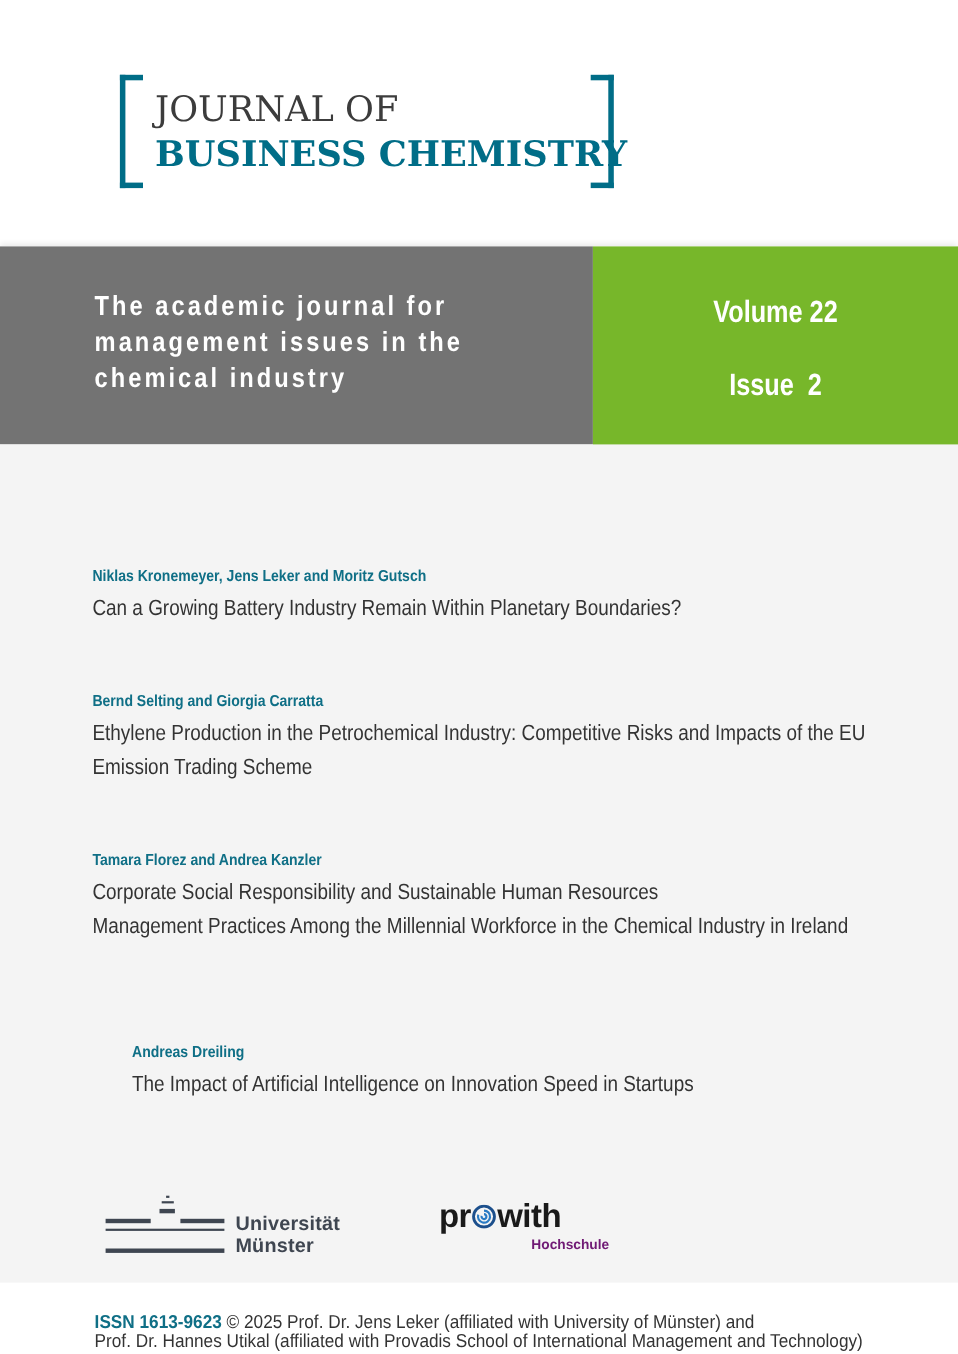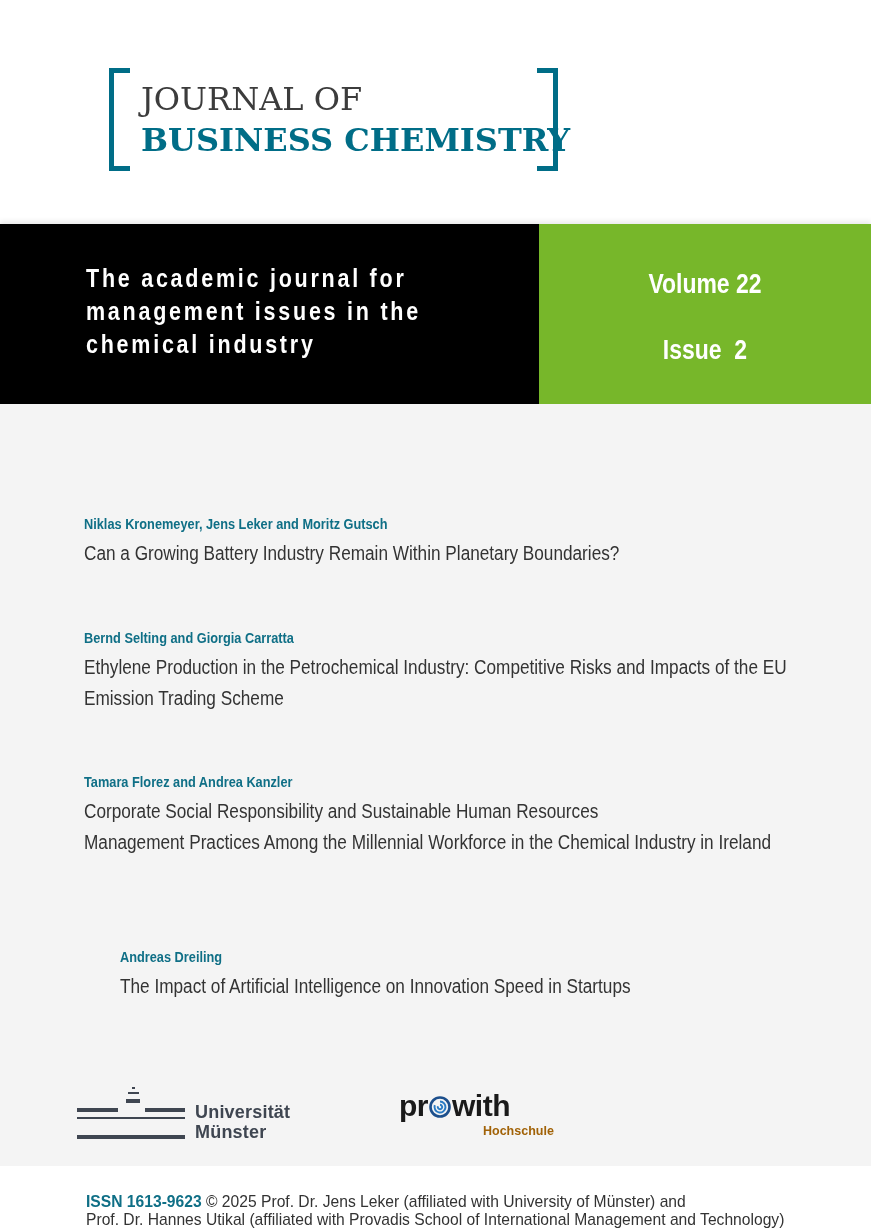--- a/index.html
+++ b/index.html
@@ -14,21 +14,21 @@
   .bracket.right { left: 428px; border-left: none; }
   .logo-line1, .logo-line2 {
     position: absolute; left: 32px; font-family: "DejaVu Serif", serif;
     font-size: 32px; letter-spacing: 0px; white-space: nowrap; line-height: 1;
   }
   .logo-line1 { top: 15px; color: #3c3c3c; font-size: 32px; }
   .logo-line2 { top: 56px; color: #006d87; font-size: 32px; font-weight: bold; }
 
   
   .banner { position: absolute; left: 0; top: 224px; width: 871px; height: 180px; box-shadow: 0 -3px 5px rgba(0,0,0,0.08), 0 3px 5px rgba(0,0,0,0.08); }
-  .banner-left { position: absolute; left: 0; top: 0; width: 539px; height: 180px; background: #000000; }
+  .banner-left { position: absolute; left: 0; top: 0; width: 539px; height: 180px; background: #737373; }
   .banner-right { position: absolute; left: 539px; top: 0; width: 332px; height: 201px; background: #77b72a; padding-left: 48px; }
   .tagline {
     position: absolute; left: 86px; top: 38px; width: 420px;
     color: #ffffff; font-weight: bold; font-size: 25px; line-height: 33px;
     letter-spacing: 3.2px; font-family: "Liberation Sans Narrow", "Liberation Sans", sans-serif;
     transform: scaleX(0.86); transform-origin: left top;
   }
   .tagline div { white-space: nowrap; }
   .volume, .issue {
     position: absolute; left: 0; width: 332px; text-align: center;
@@ -49,28 +49,28 @@
     color: #333333; font-size: 20px; line-height: 31px; margin-top: 5px;
     transform: scaleX(0.86); transform-origin: left top; width: 884px;
     font-weight: normal;
   }
   .art1 { top: 111px; }
   .art2 { top: 225px; }
   .art3 { top: 369px; }
   .art4 { top: 544px; margin-left: 36px; }
 
   
-  .uni-logo { position: absolute; left: 77px; top: 683px; width: 220px; height: 60px; }
+  .uni-logo { position: absolute; left: 96px; top: 683px; width: 220px; height: 60px; }
   .uni-bar { position: absolute; background: #3f4651; height: 4px; }
   .uni-text { position: absolute; left: 118px; top: 15px; color: #3f4651; font-size: 18px; line-height: 20px; font-weight: bold; letter-spacing: 0.2px; }
   .uni-text div { white-space: nowrap; }
 
   .prov-logo { position: absolute; left: 399px; top: 686px; width: 130px; height: 50px; }
   .prov-word { position: absolute; left: 0; top: 0; font-size: 30px; font-weight: bold; color: #1a1a1a; letter-spacing: -0.5px; line-height: 32px; white-space: nowrap; }
-  .prov-sub { position: absolute; left: 52px; top: 34px; font-size: 12.5px; font-weight: bold; color: #a16207; white-space: nowrap; padding-left: 32px; }
+  .prov-sub { position: absolute; left: 52px; top: 34px; font-size: 12.5px; font-weight: bold; color: #701a75; white-space: nowrap; padding-left: 32px; }
   .prov-swirl { display: inline-block; width: 22px; height: 22px; vertical-align: -2px; margin: 0 1px; }
 
   
   .footer { position: absolute; left: 86px; top: 1193px; width: 780px; color: #333333; font-size: 17px; line-height: 18px; }
   .footer .line { white-space: nowrap; transform: scaleX(0.92); transform-origin: left top; }
   .issn { color: #0f6f86; font-weight: bold; }
 </style>
 </head>
 <body>
 

